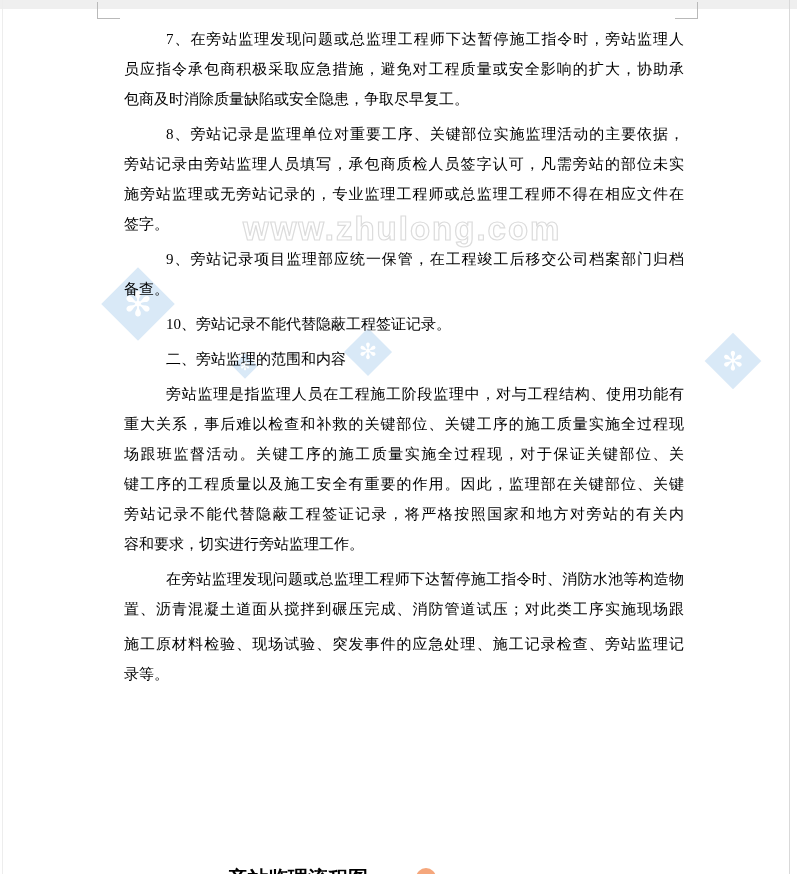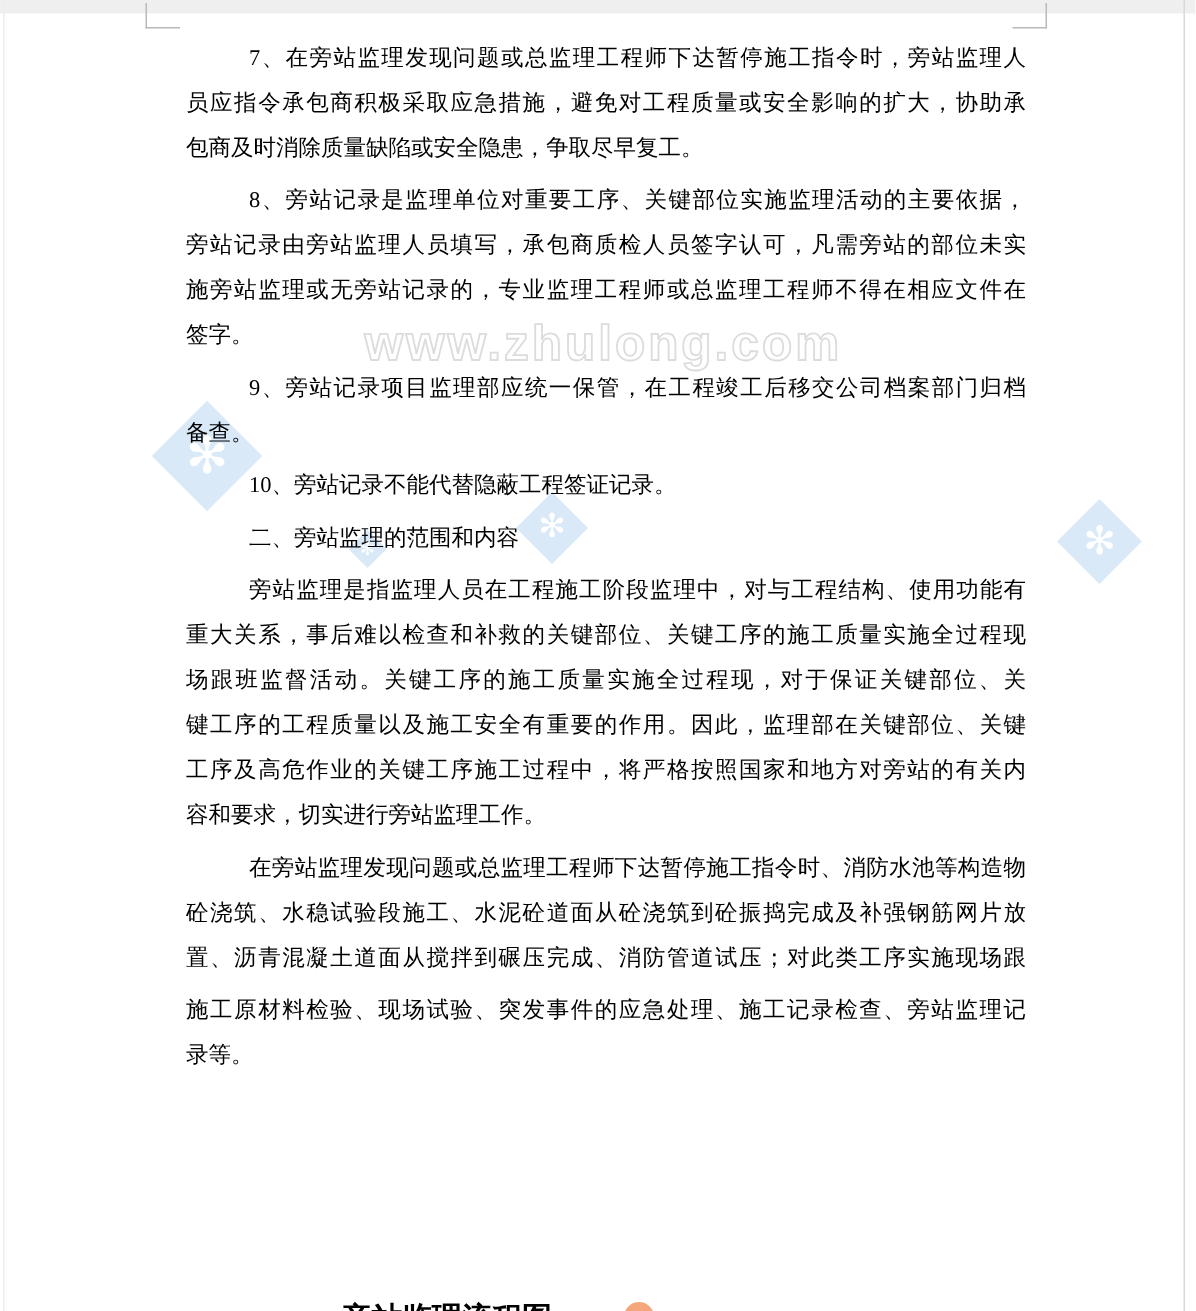--- a/index.html
+++ b/index.html
@@ -108,26 +108,25 @@
         <div class="tline first">10、旁站记录不能代替隐蔽工程签证记录。</div>
       </div>
       <div class="para">
         <div class="tline first">二、旁站监理的范围和内容</div>
       </div>
       <div class="para">
         <div class="tline first fill">旁站监理是指监理人员在工程施工阶段监理中，对与工程结构、使用功能有</div>
         <div class="tline fill">重大关系，事后难以检查和补救的关键部位、关键工序的施工质量实施全过程现</div>
         <div class="tline fill">场跟班监督活动。关键工序的施工质量实施全过程现，对于保证关键部位、关</div>
         <div class="tline fill">键工序的工程质量以及施工安全有重要的作用。因此，监理部在关键部位、关键</div>
-        <div class="tline fill">工序及高危作业的关键工序施工过程中，将严格按照国家和地方对旁站的有关内</div>
+        <div class="tline fill">旁站记录不能代替隐蔽工程签证记录，将严格按照国家和地方对旁站的有关内</div>
         <div class="tline">容和要求，切实进行旁站监理工作。</div>
       </div>
       <div class="para">
         <div class="tline first fill">在旁站监理发现问题或总监理工程师下达暂停施工指令时、消防水池等构造物</div>
-        <div class="tline fill">砼浇筑、水稳试验段施工、水泥砼道面从砼浇筑到砼振捣完成及补强钢筋网片放</div>
         <div class="tline fill">置、沥青混凝土道面从搅拌到碾压完成、消防管道试压；对此类工序实施现场跟</div>
       </div>
       <div class="para">
         <div class="tline fill">施工原材料检验、现场试验、突发事件的应急处理、施工记录检查、旁站监理记</div>
         <div class="tline">录等。</div>
       </div>
     </div>
 
   <div class="cut-heading">旁站监理流程图</div>
   <div class="orange-dot"></div>

